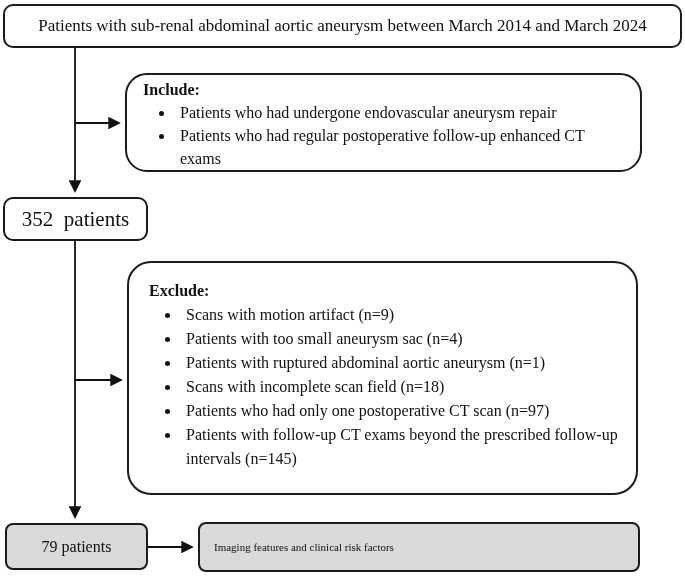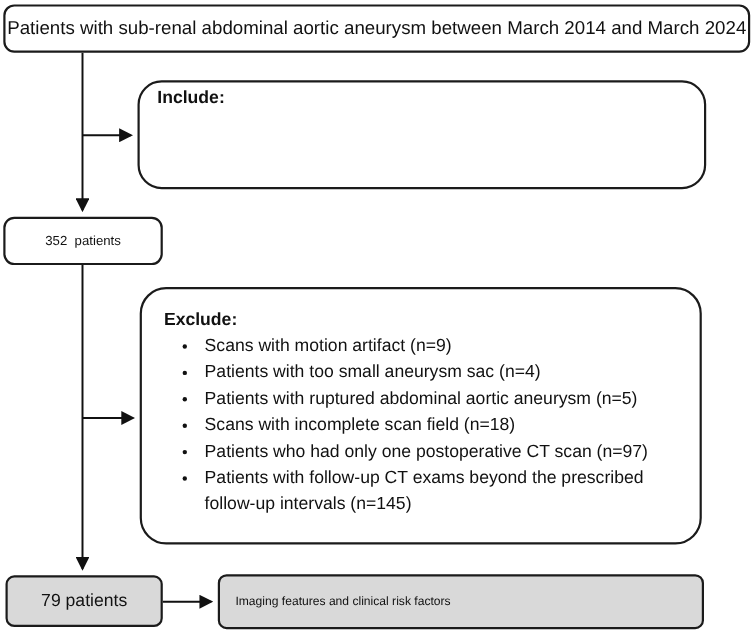--- a/index.html
+++ b/index.html
@@ -7,21 +7,21 @@
     --gray-fill: #d9d9d9;
     --bg: #ffffff;
   }
   * { box-sizing: border-box; }
   html, body { margin: 0; padding: 0; background: var(--bg); }
   .canvas {
     position: relative;
     width: 685px;
     height: 576px;
     background: var(--bg);
-    font-family: Liberation Sans, sans-serif;
+    font-family: Liberation Serif, serif;
     color: #111;
     overflow: hidden;
   }
   .connectors {
     position: absolute;
     left: 0; top: 0;
     width: 685px; height: 576px;
     z-index: 1;
   }
   .node {
@@ -47,21 +47,21 @@
     width: 517px; height: 99px;
     border-radius: 22px;
     padding: 3px 12px 3px 16px;
     font-size: 16px;
     line-height: 23px;
   }
   .node-cohort {
     left: 3px; top: 197px;
     width: 145px; height: 44px;
     border-radius: 10px;
-    font-size: 12px;
+    font-size: 21px;
   }
   .node-cohort .label { white-space: pre; }
   .node-exclude {
     left: 127px; top: 261px;
     width: 511px; height: 234px;
     border-radius: 24px;
     padding: 16px 12px 3px 20px;
     font-size: 16px;
     line-height: 24px;
   }
@@ -108,32 +108,36 @@
     <line x1="75" y1="380" x2="121" y2="380" stroke="#111" stroke-width="1.8" marker-end="url(#ah)"></line>
     <line x1="148" y1="547" x2="192" y2="547" stroke="#111" stroke-width="1.8" marker-end="url(#ah)"></line>
   </svg>
 
   <div class="node node-source centered">
     <span class="label">Patients with sub-renal abdominal aortic aneurysm between March 2014 and March 2024</span>
   </div>
 
   <div class="node node-include">
     <div class="criteria-header">Include:</div>
+    <ul class="criteria-list">
+      <li>Patients who had undergone endovascular aneurysm repair</li>
+      <li>Patients who had regular postoperative follow-up enhanced CT exams</li>
+    </ul>
   </div>
 
   <div class="node node-cohort centered">
     <span class="label">352  patients</span>
   </div>
 
   <div class="node node-exclude">
     <div class="criteria-header">Exclude:</div>
     <ul class="criteria-list">
       <li>Scans with motion artifact (n=9)</li>
       <li>Patients with too small aneurysm sac (n=4)</li>
-      <li>Patients with ruptured abdominal aortic aneurysm (n=5)</li>
+      <li>Patients with ruptured abdominal aortic aneurysm (n=1)</li>
       <li>Scans with incomplete scan field (n=18)</li>
       <li>Patients who had only one postoperative CT scan (n=97)</li>
       <li>Patients with follow-up CT exams beyond the prescribed follow-up intervals (n=145)</li>
     </ul>
   </div>
 
   <div class="node node-final centered">
     <span class="label">79 patients</span>
   </div>
 

